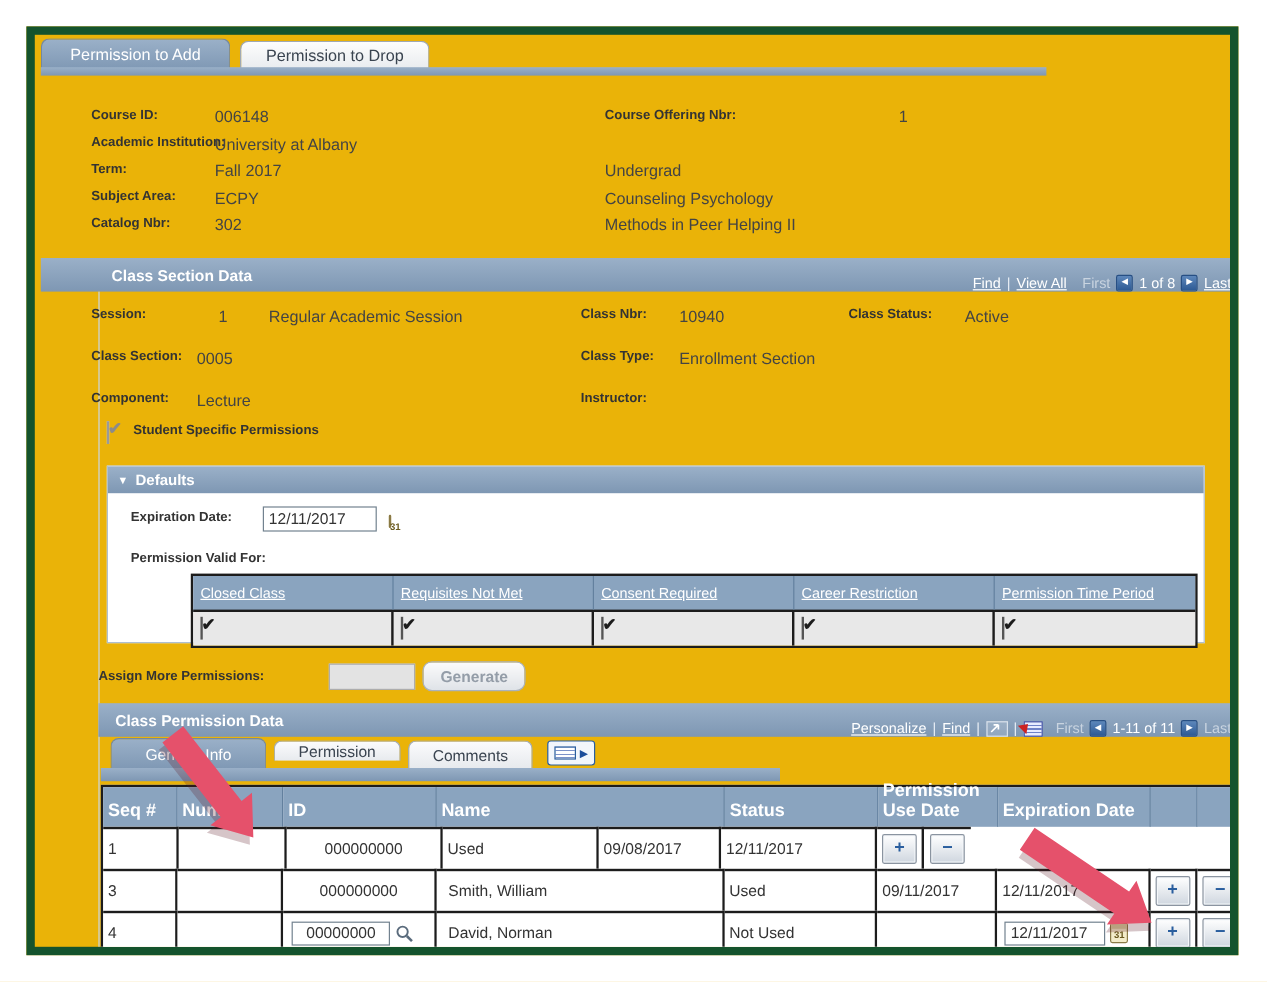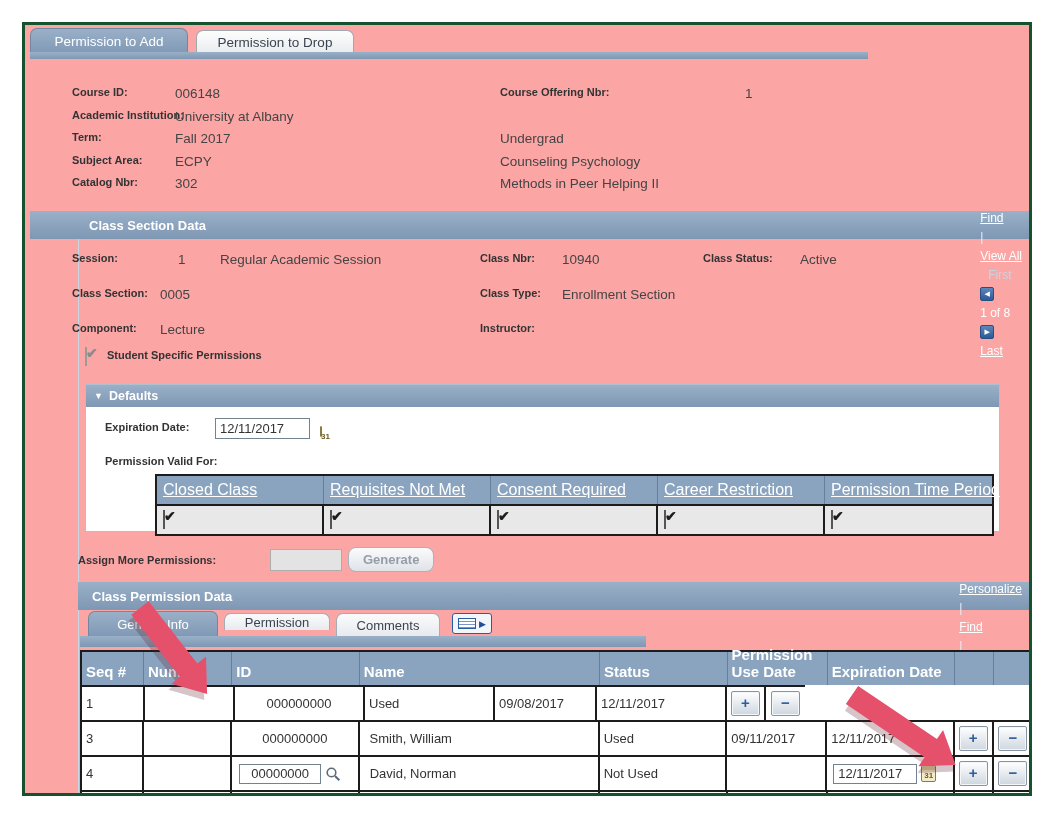--- a/index.html
+++ b/index.html
@@ -1,31 +1,31 @@
 <!DOCTYPE html>
 <html><head>
 <meta charset="utf-8">
 <style>
   * { margin:0; padding:0; box-sizing:border-box; }
   html,body { background:#fff; }
   body { font-family:"Liberation Sans", sans-serif; color:#333; }
   .page { position:relative; width:1056px; height:818px; background:#fff; overflow:hidden; }
   .frame { position:absolute; left:22px; top:22px; width:1010px; height:774px;
-           border:3px solid #14532d; overflow:hidden; background:#fca5a5; }
+           border:7px solid #14532d; overflow:hidden; background:#eab308; }
   .content { position:absolute; left:-25px; top:-25px; width:1056px; height:818px; }
 
   
   .abs { position:absolute; }
   .lbl { font-weight:bold; font-size:11px; color:#333; white-space:nowrap; }
   .val { font-size:13.5px; color:#444; white-space:nowrap; }
   .steel-bar { background:linear-gradient(#9ab0c8,#7e97b3); color:#fff; font-weight:bold;
                font-size:13px; display:flex; align-items:center; }
   .bar-title { padding-left:14px; white-space:nowrap; }
-  .bar-nav { position:absolute; right:8px; top:0; bottom:0; display:flex; align-items:flex-start;
-             gap:5px; font-size:12px; font-weight:normal;flex-direction:column; }
+  .bar-nav { position:absolute; right:8px; top:0; bottom:0; display:flex; align-items:flex-end;
+             gap:5px; font-size:12px; font-weight:normal; }
   .wlink { color:#fff; text-decoration:underline; cursor:pointer; white-space:nowrap; }
   .wsep { color:#e8eef5; }
   .wdis { color:#c9d4e0; white-space:nowrap; }
   .wpos { color:#fff; white-space:nowrap; }
   .navbtn { width:14px; height:14px; border:1px solid #274f84; border-radius:2px;
             background:linear-gradient(#5d87bb,#2d5causes?a 0%); background:linear-gradient(#5d87bb,#2d5a94);
             color:#fff; font-size:7px; line-height:12px; text-align:center; }
   .navbtn::after { display:block; }
   .prev::after { content:"◀"; }
   .next::after { content:"▶"; }
@@ -53,21 +53,21 @@
               position:relative; font-size:8px; color:#6b5a20; text-align:center; line-height:20px; font-weight:bold; }
   .cal-icon::before { content:""; position:absolute; left:0; right:0; top:0; height:4px; background:#d9cf9e; }
   .cal-icon::after { content:"31"; position:absolute; left:0; right:0; top:4px; line-height:12px; }
 
   .vtable { position:absolute; border:2px solid #1c1c1c; }
   .vhead { display:flex; background:#8aa4bf; border-bottom:2px solid #1c1c1c; }
   .vhead .vc { border-right:1px solid #63809e; padding:5px 6px; }
   .vbody { display:flex; background:#e8e8e8; }
   .vbody .vc { border-right:2px solid #1c1c1c; padding:5px 6px; }
   .vc { width:167px; } .vc:last-child { border-right:none !important; }
-  .vlink { color:#fff; font-size:16px; text-decoration:underline; white-space:nowrap; }
+  .vlink { color:#fff; font-size:12px; text-decoration:underline; white-space:nowrap; }
 
   
   .dis-input { background:#e3e3e3; border:1px solid #adadad; }
   .gen-btn { border:1px solid #aab2bc; border-radius:8px; background:linear-gradient(#fbfbfb,#dfe3e8);
              color:#949da8; font-size:13px; font-weight:bold; padding:3px 14px;
              font-family:"Liberation Sans",sans-serif; }
 
   
   .subtab { position:absolute; border-radius:7px 7px 0 0; font-size:13px;
             display:flex; align-items:center; justify-content:center; }

